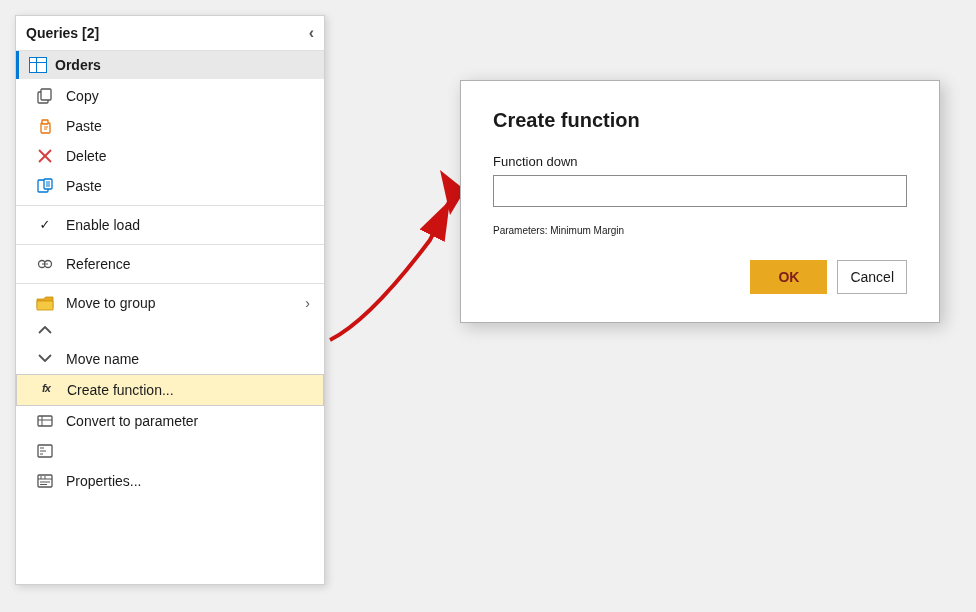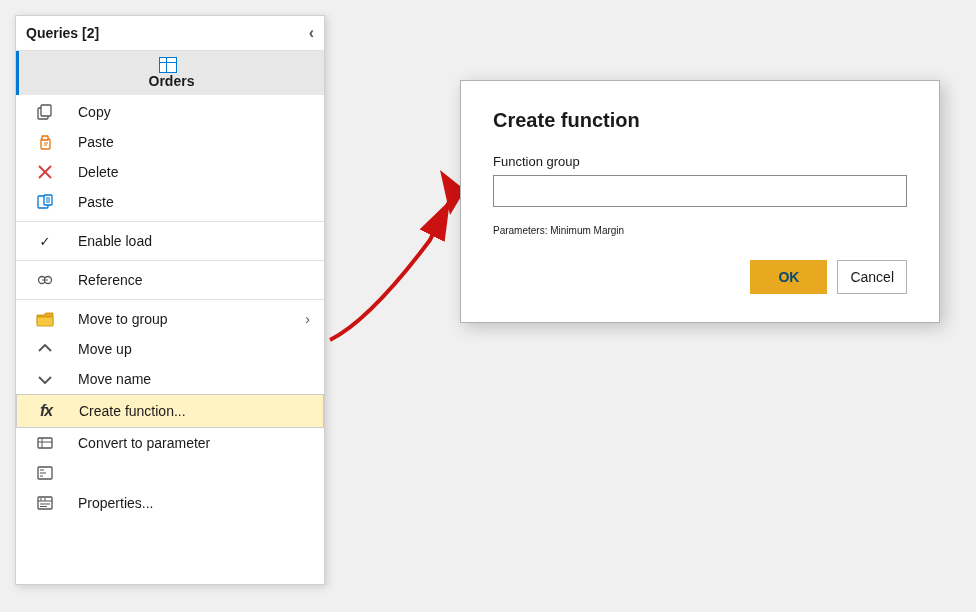--- a/index.html
+++ b/index.html
@@ -45,32 +45,30 @@
 
     .orders-item {
       display: flex;
       align-items: center;
       padding: 6px 10px;
       background: #e8e8e8;
       border-left: 3px solid #0078d4;
       color: #1a1a1a;
       font-weight: 600;
       margin-bottom: 2px;
-      flex-direction: column;
     }
 
     .menu-item {
       display: flex;
-      align-items: center;
+      align-items: flex-start;
       padding: 7px 14px 7px 18px;
       cursor: pointer;
       color: #1a1a1a;
       user-select: none;
       position: relative;
-      gap: 12px;
     }
 
     .menu-item.highlighted {
       background: #fff3c4;
       border: 1px solid #ccc;
     }
 
     .menu-item .item-icon {
       width: 22px;
       margin-right: 10px;
@@ -160,21 +158,21 @@
     }
 
     .dialog-buttons {
       display: flex;
       justify-content: flex-end;
       gap: 10px;
     }
 
     .btn-ok {
       background: #e8a820;
-      color: #0c4a6e;
+      color: #7f1d1d;
       border: none;
       padding: 8px 28px;
       font-size: 14px;
       font-weight: 600;
       cursor: pointer;
     }
 
     .btn-cancel {
       background: #fff;
       color: #1a1a1a;
@@ -313,34 +311,33 @@
       <span class="item-label">Move to group</span>
       <span class="submenu-arrow">›</span>
     </div>
 
     <div class="menu-item">
       <span class="item-icon">
         <svg width="16" height="12" viewBox="0 0 16 12" fill="none">
           <polyline points="2,8 8,2 14,8" stroke="#555" stroke-width="1.8" fill="none" stroke-linejoin="round"></polyline>
         </svg>
       </span>
-      <span class="item-label">Move up</span>
     </div>
 
     <div class="menu-item">
       <span class="item-icon">
         <svg width="16" height="12" viewBox="0 0 16 12" fill="none">
           <polyline points="2,4 8,10 14,4" stroke="#555" stroke-width="1.8" fill="none" stroke-linejoin="round"></polyline>
         </svg>
       </span>
       <span class="item-label">Move name</span>
     </div>
 
     <div class="menu-item highlighted">
-      <span class="item-icon icon-fx" style="font-style:italic;font-weight:bold;font-size:16px;color:#333;letter-spacing:-1px;">fx</span>
+      <span class="item-icon icon-fx" style="font-style:italic;font-weight:bold;font-size:11px;color:#333;letter-spacing:-1px;">fx</span>
       <span class="item-label">Create function...</span>
     </div>
 
     <div class="menu-item">
       <span class="item-icon icon-convert">
         <svg width="16" height="16" viewBox="0 0 16 16" fill="none">
           <rect x="1" y="3" width="14" height="10" rx="1" stroke="#555" stroke-width="1.3" fill="white"></rect>
           <line x1="1" y1="7" x2="15" y2="7" stroke="#555" stroke-width="1"></line>
           <line x1="5" y1="3" x2="5" y2="13" stroke="#555" stroke-width="1"></line>
         </svg>
@@ -381,21 +378,21 @@
         <polygon points="0 0, 10 3.5, 0 7" fill="#cc1111"></polygon>
       </marker>
     </defs>
     <path d="M 20 280 Q 60 260 120 180 L 140 140" stroke="#cc1111" stroke-width="4" fill="none" marker-end="url(#arrowhead)"></path>
 
     <polygon points="130,110 155,130 140,155" fill="#cc1111"></polygon>
   </svg>
 
   <div class="dialog">
     <div class="dialog-title">Create function</div>
-    <div class="dialog-label">Function group</div>
+    <div class="dialog-label">Function down</div>
     <input class="dialog-input" type="text" placeholder="" style="">
     <div class="dialog-params">Parameters: Minimum Margin</div>
     <div class="dialog-buttons">
       <button class="btn-ok">OK</button>
       <button class="btn-cancel">Cancel</button>
     </div>
   </div>
 </div>
 
 </body></html>

